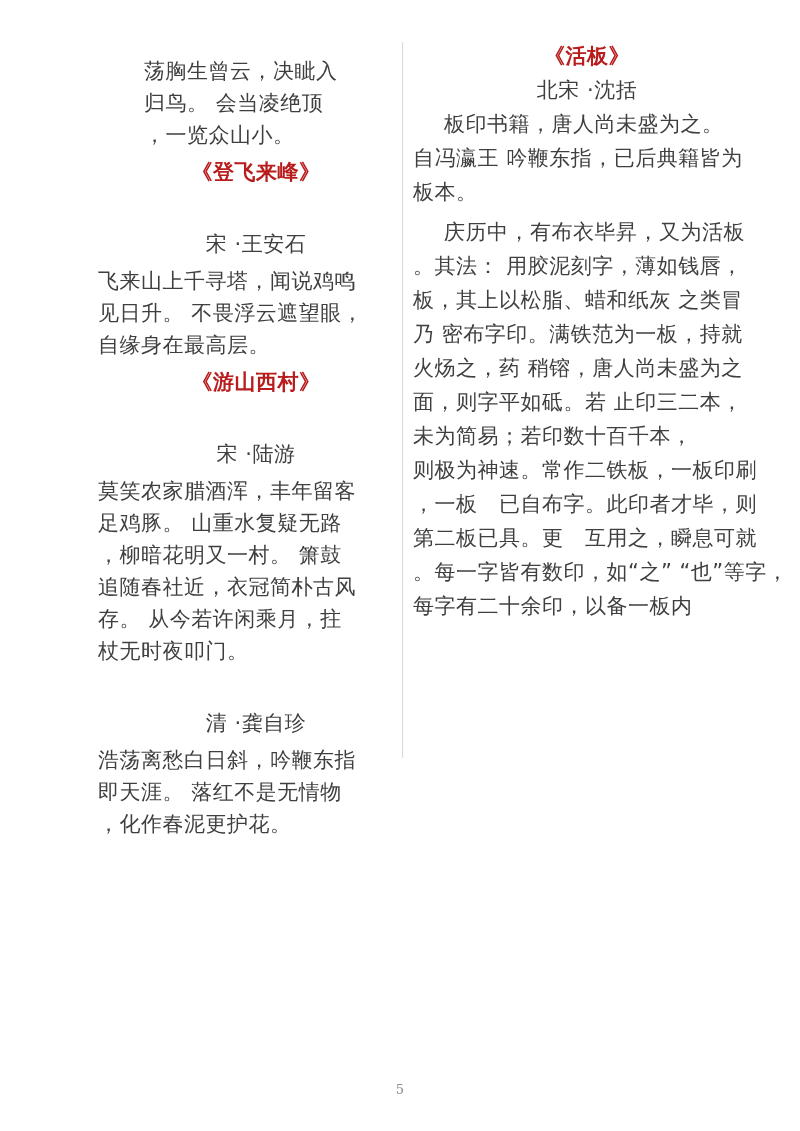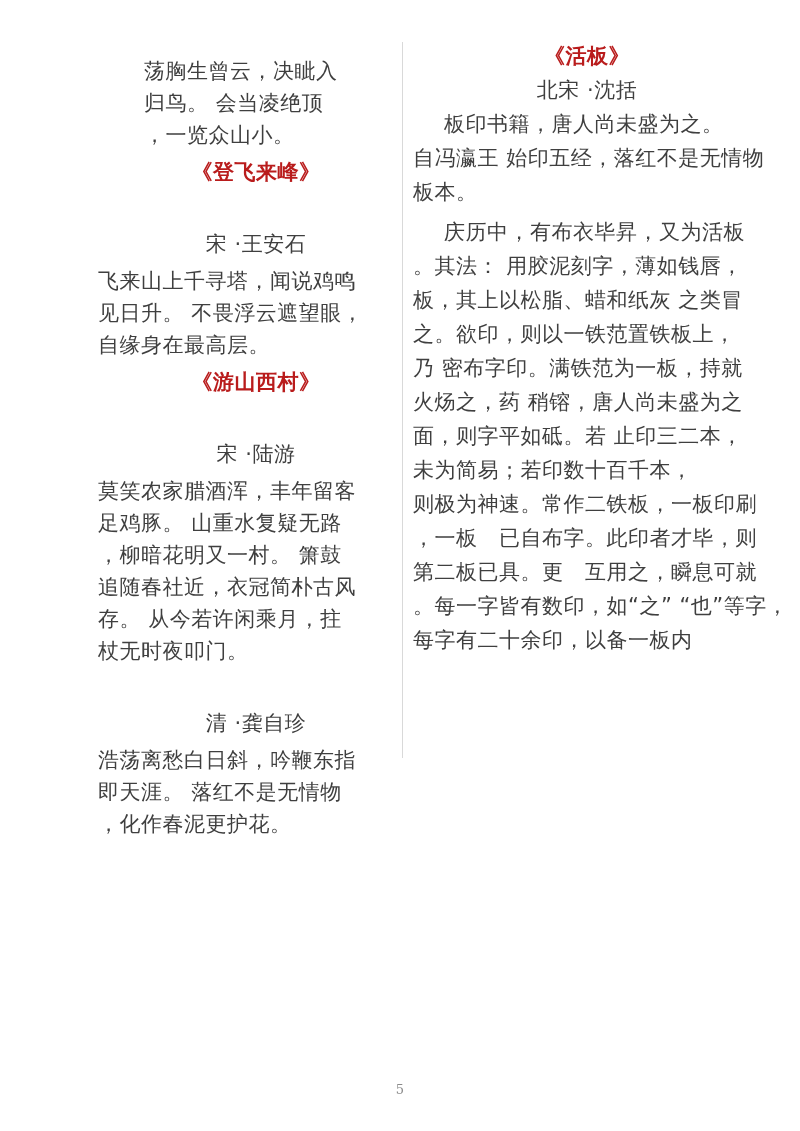--- a/index.html
+++ b/index.html
@@ -80,26 +80,25 @@
     <div class="line">即天涯。 落红不是无情物</div>
     <div class="line">，化作春泥更护花。</div>
   </div>
 
   <div class="divider"></div>
 
   <div class="column col-right">
     <div class="line title">《活板》</div>
     <div class="line author">北宋 ·沈括</div>
     <div class="line pindent">板印书籍，唐人尚未盛为之。</div>
-    <div class="line">自冯瀛王 始印五经，落红不是无情物</div>
+    <div class="line">自冯瀛王 吟鞭东指，已后典籍皆为</div>
     <div class="line">板本。</div>
     <div class="line pindent pgap">庆历中，有布衣毕昇，又为活板</div>
     <div class="line">。其法： 用胶泥刻字，薄如钱唇，</div>
     <div class="line">板，其上以松脂、蜡和纸灰 之类冒</div>
-    <div class="line">之。欲印，则以一铁范置铁板上，</div>
     <div class="line">乃 密布字印。满铁范为一板，持就</div>
     <div class="line">火炀之，药 稍镕，唐人尚未盛为之</div>
     <div class="line">面，则字平如砥。若 止印三二本，</div>
     <div class="line">未为简易；若印数十百千本，</div>
     <div class="line">则极为神速。常作二铁板，一板印刷</div>
     <div class="line">，一板　已自布字。此印者才毕，则</div>
     <div class="line">第二板已具。更　互用之，瞬息可就</div>
     <div class="line">。每一字皆有数印，如“之” “也”等字，</div>
     <div class="line">每字有二十余印，以备一板内</div>
   </div>

